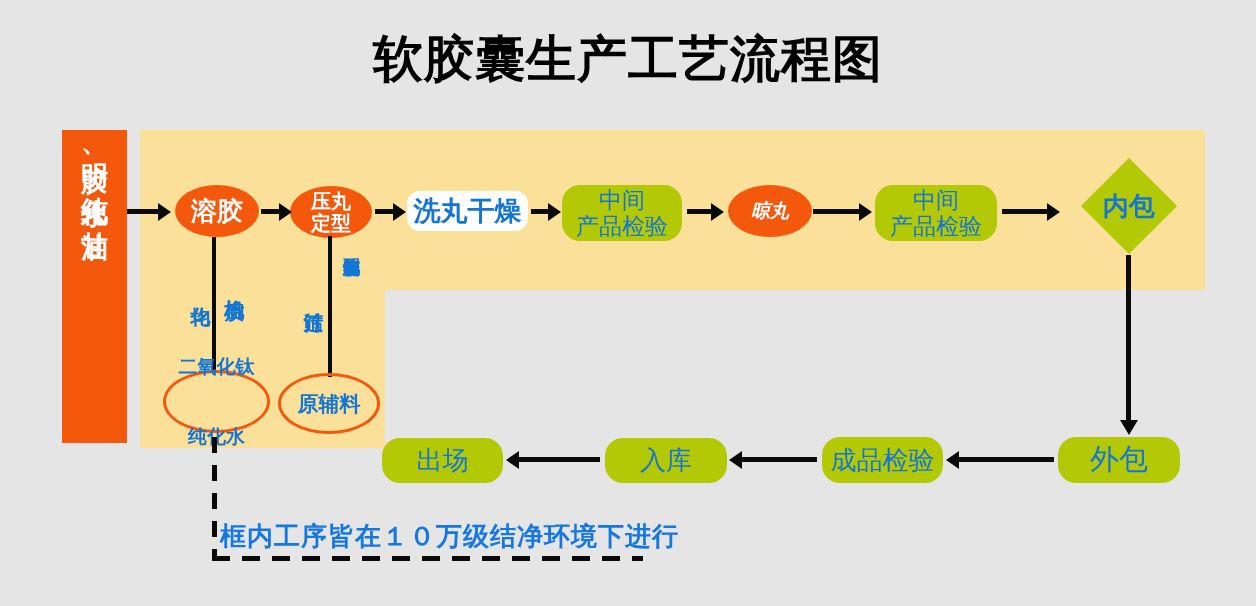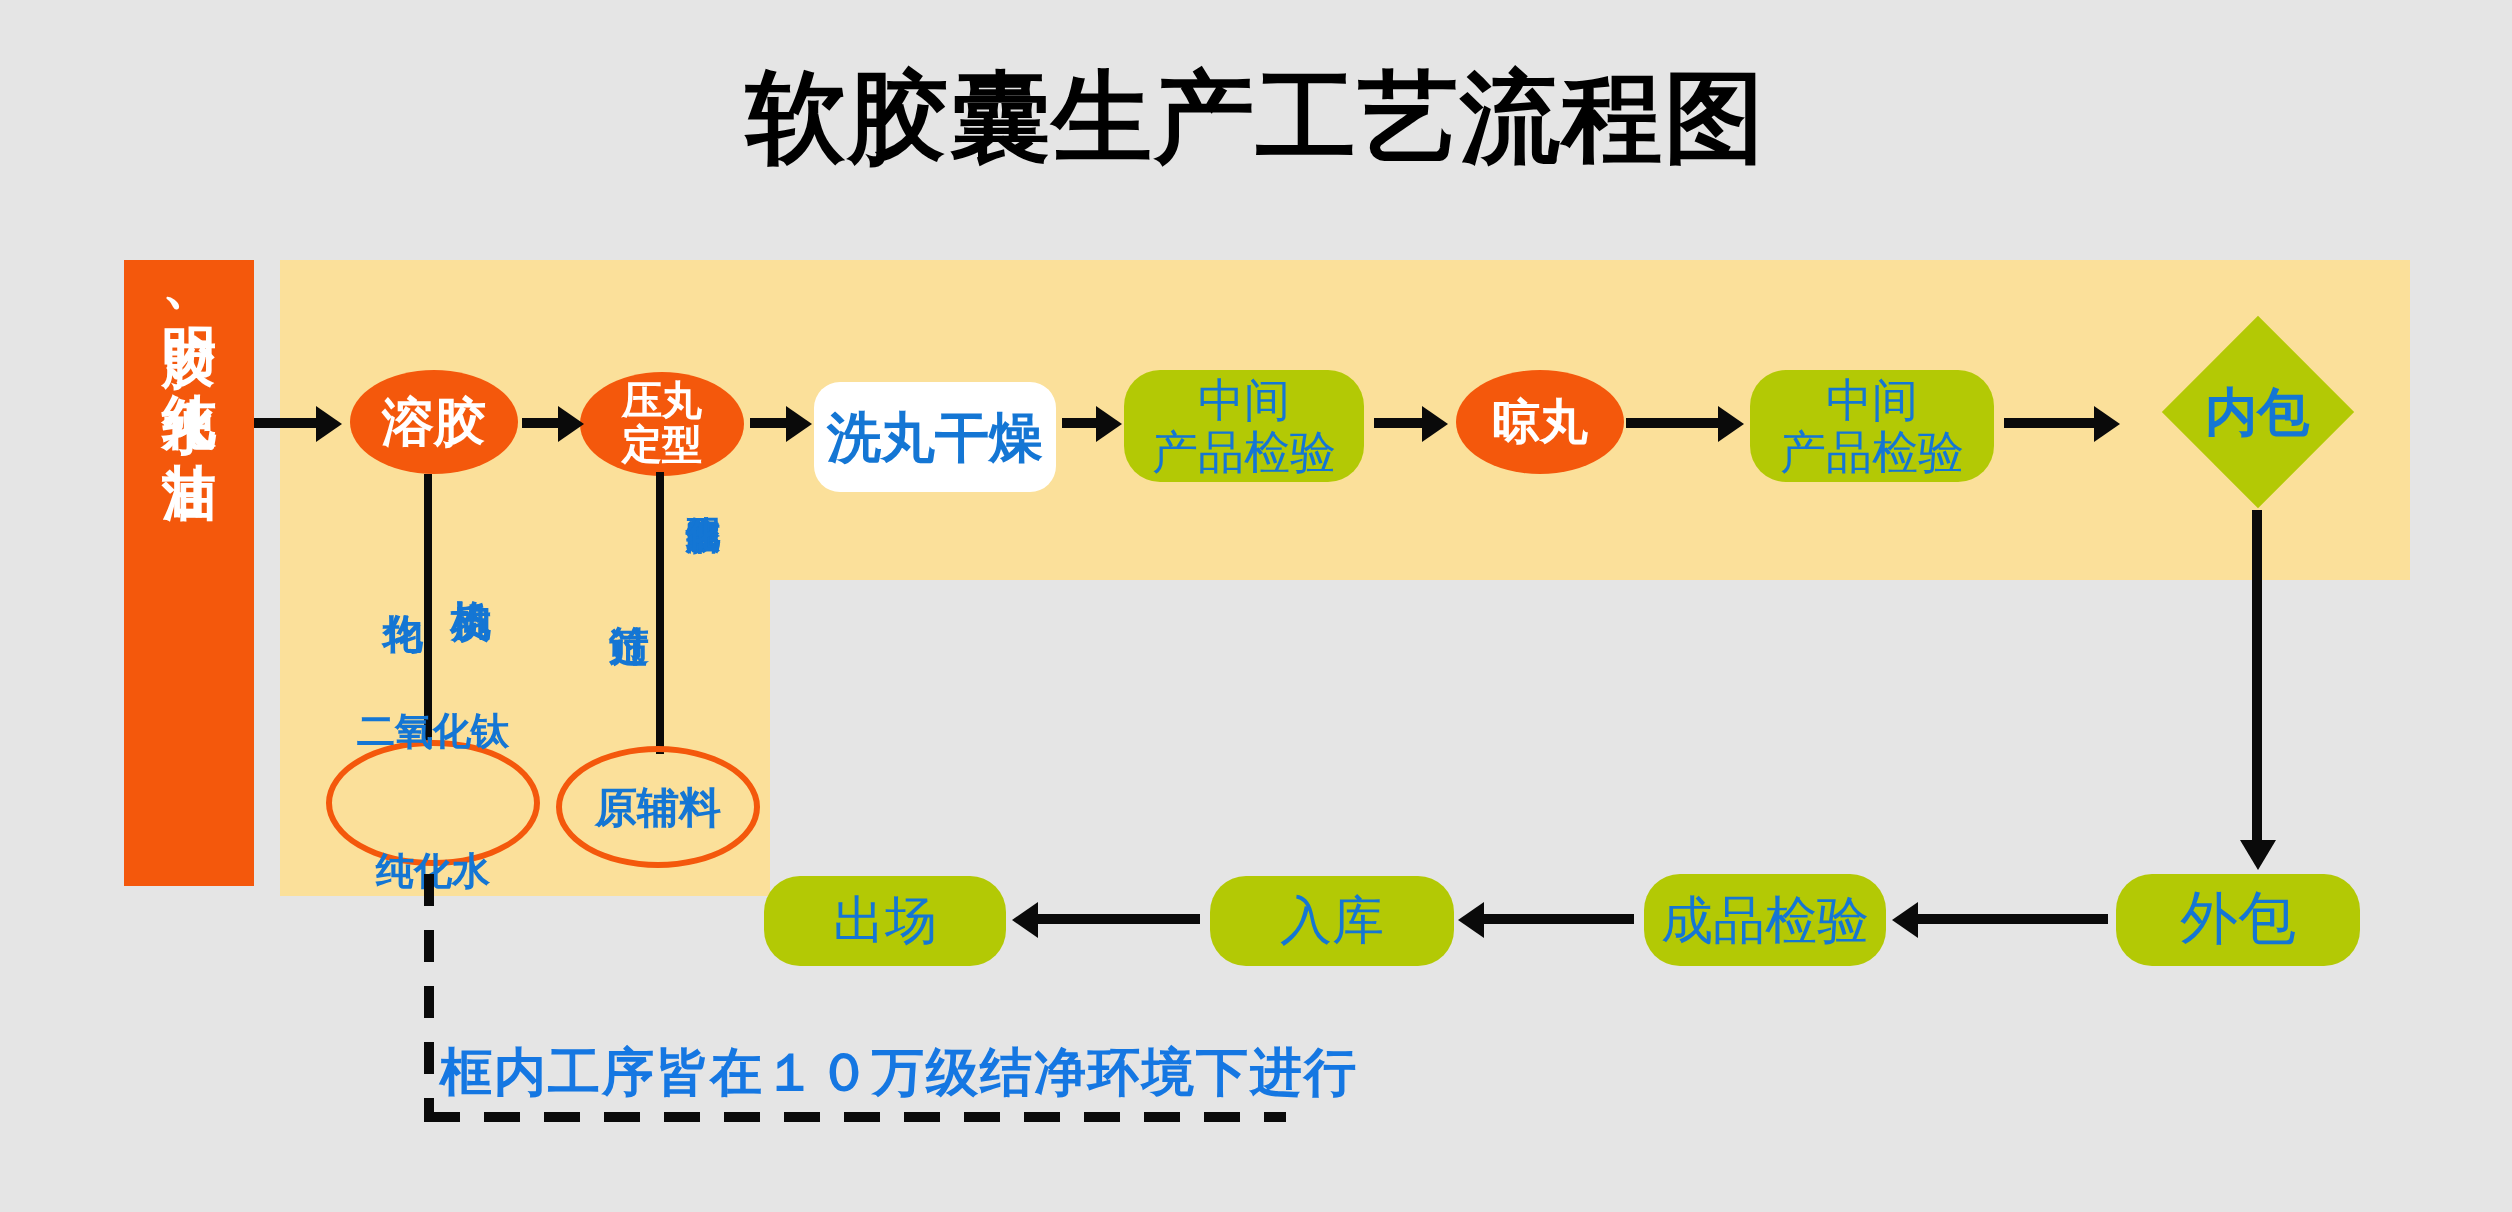--- a/index.html
+++ b/index.html
@@ -109,30 +109,30 @@
 
   <div class="ellipse" style="left:290px;top:186px;width:82px;height:52px;font-size:20px;line-height:1.1;">
     <span>压丸</span>
     <span>定型</span>
   </div>
 
   <div class="ellipse" style="left:175px;top:185px;width:84px;height:52px;font-size:26px;">
     <span>溶胶</span>
   </div>
 
-  <div class="whitebox" style="left:407px;top:191px;width:121px;height:55px;font-size:27px;">
+  <div class="whitebox" style="left:407px;top:191px;width:121px;height:40px;font-size:27px;">
     <span>洗丸干燥</span>
   </div>
 
   <div class="greenbox" style="left:562px;top:185px;width:120px;height:56px;font-size:23px;line-height:1.15;">
     <span>中间</span>
     <span>产品检验</span>
   </div>
 
-  <div class="ellipse" style="left:728px;top:185px;width:84px;height:52px;font-size:24px;">
+  <div class="ellipse" style="left:728px;top:185px;width:84px;height:52px;font-size:19px;font-style:italic;">
     <span>晾丸</span>
   </div>
 
   <div class="greenbox" style="left:875px;top:185px;width:122px;height:56px;font-size:23px;line-height:1.15;">
     <span>中间</span>
     <span>产品检验</span>
   </div>
 
   <div class="diamond">
     <span>内包</span>

